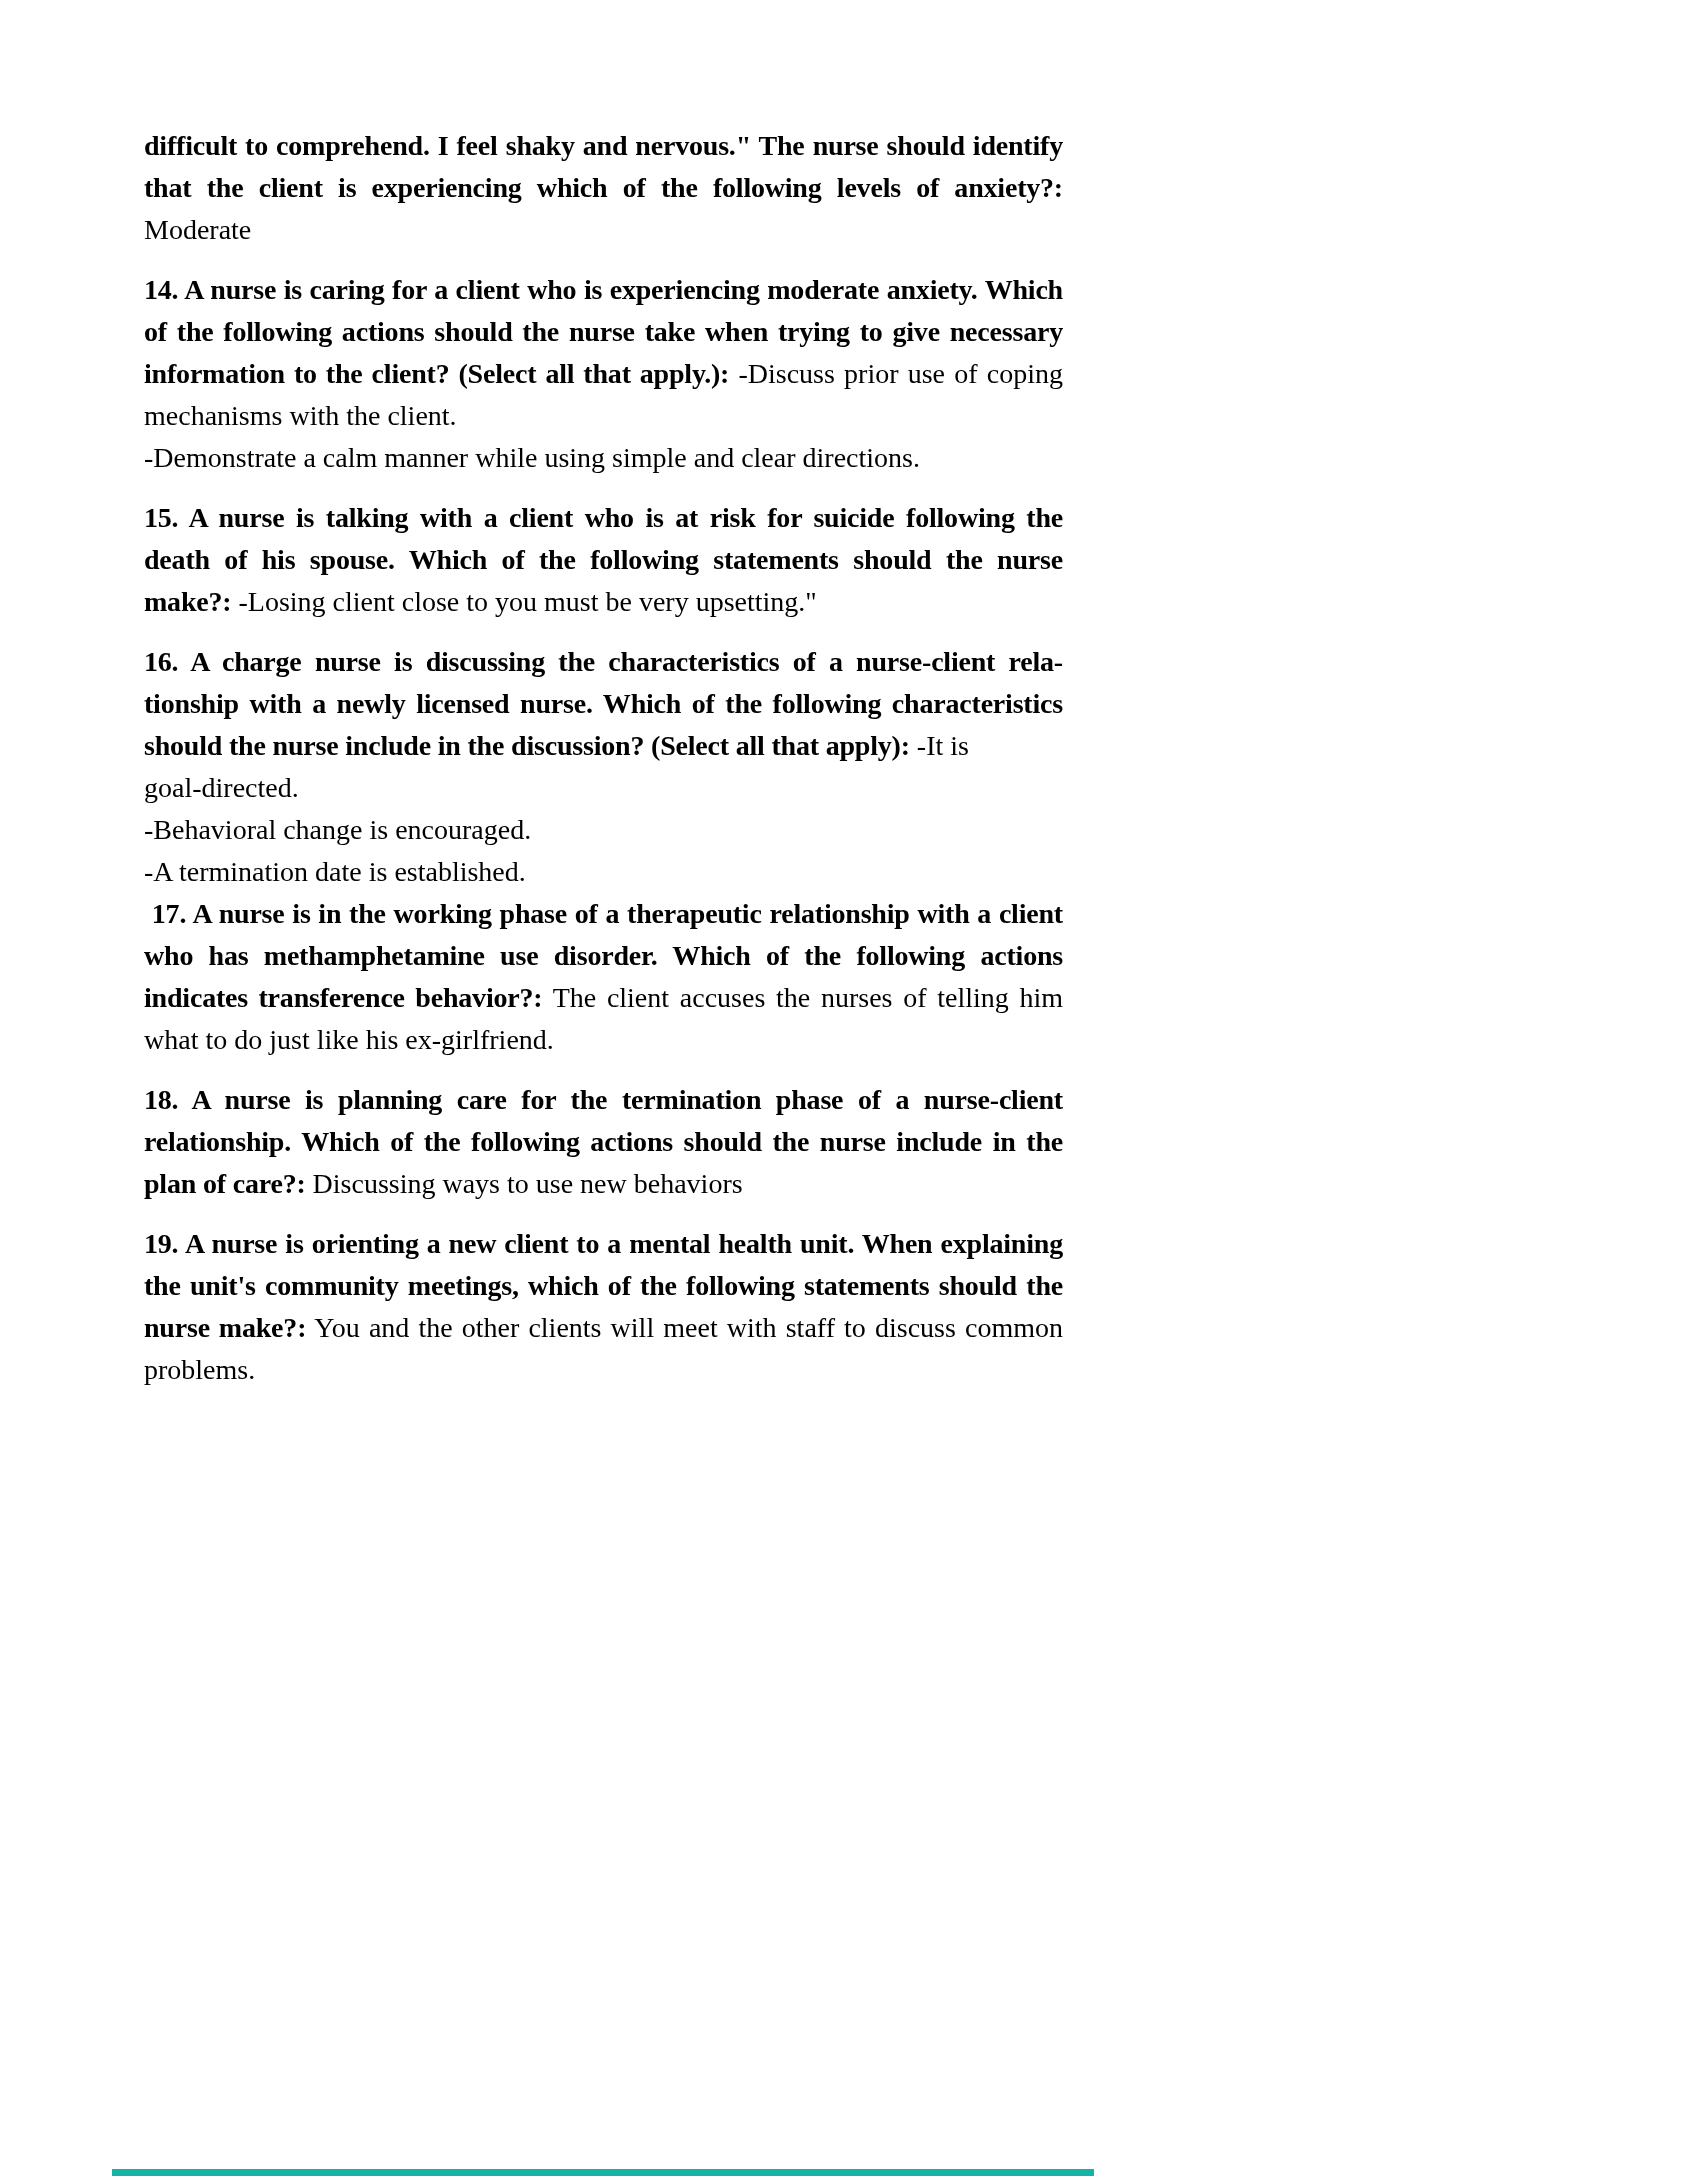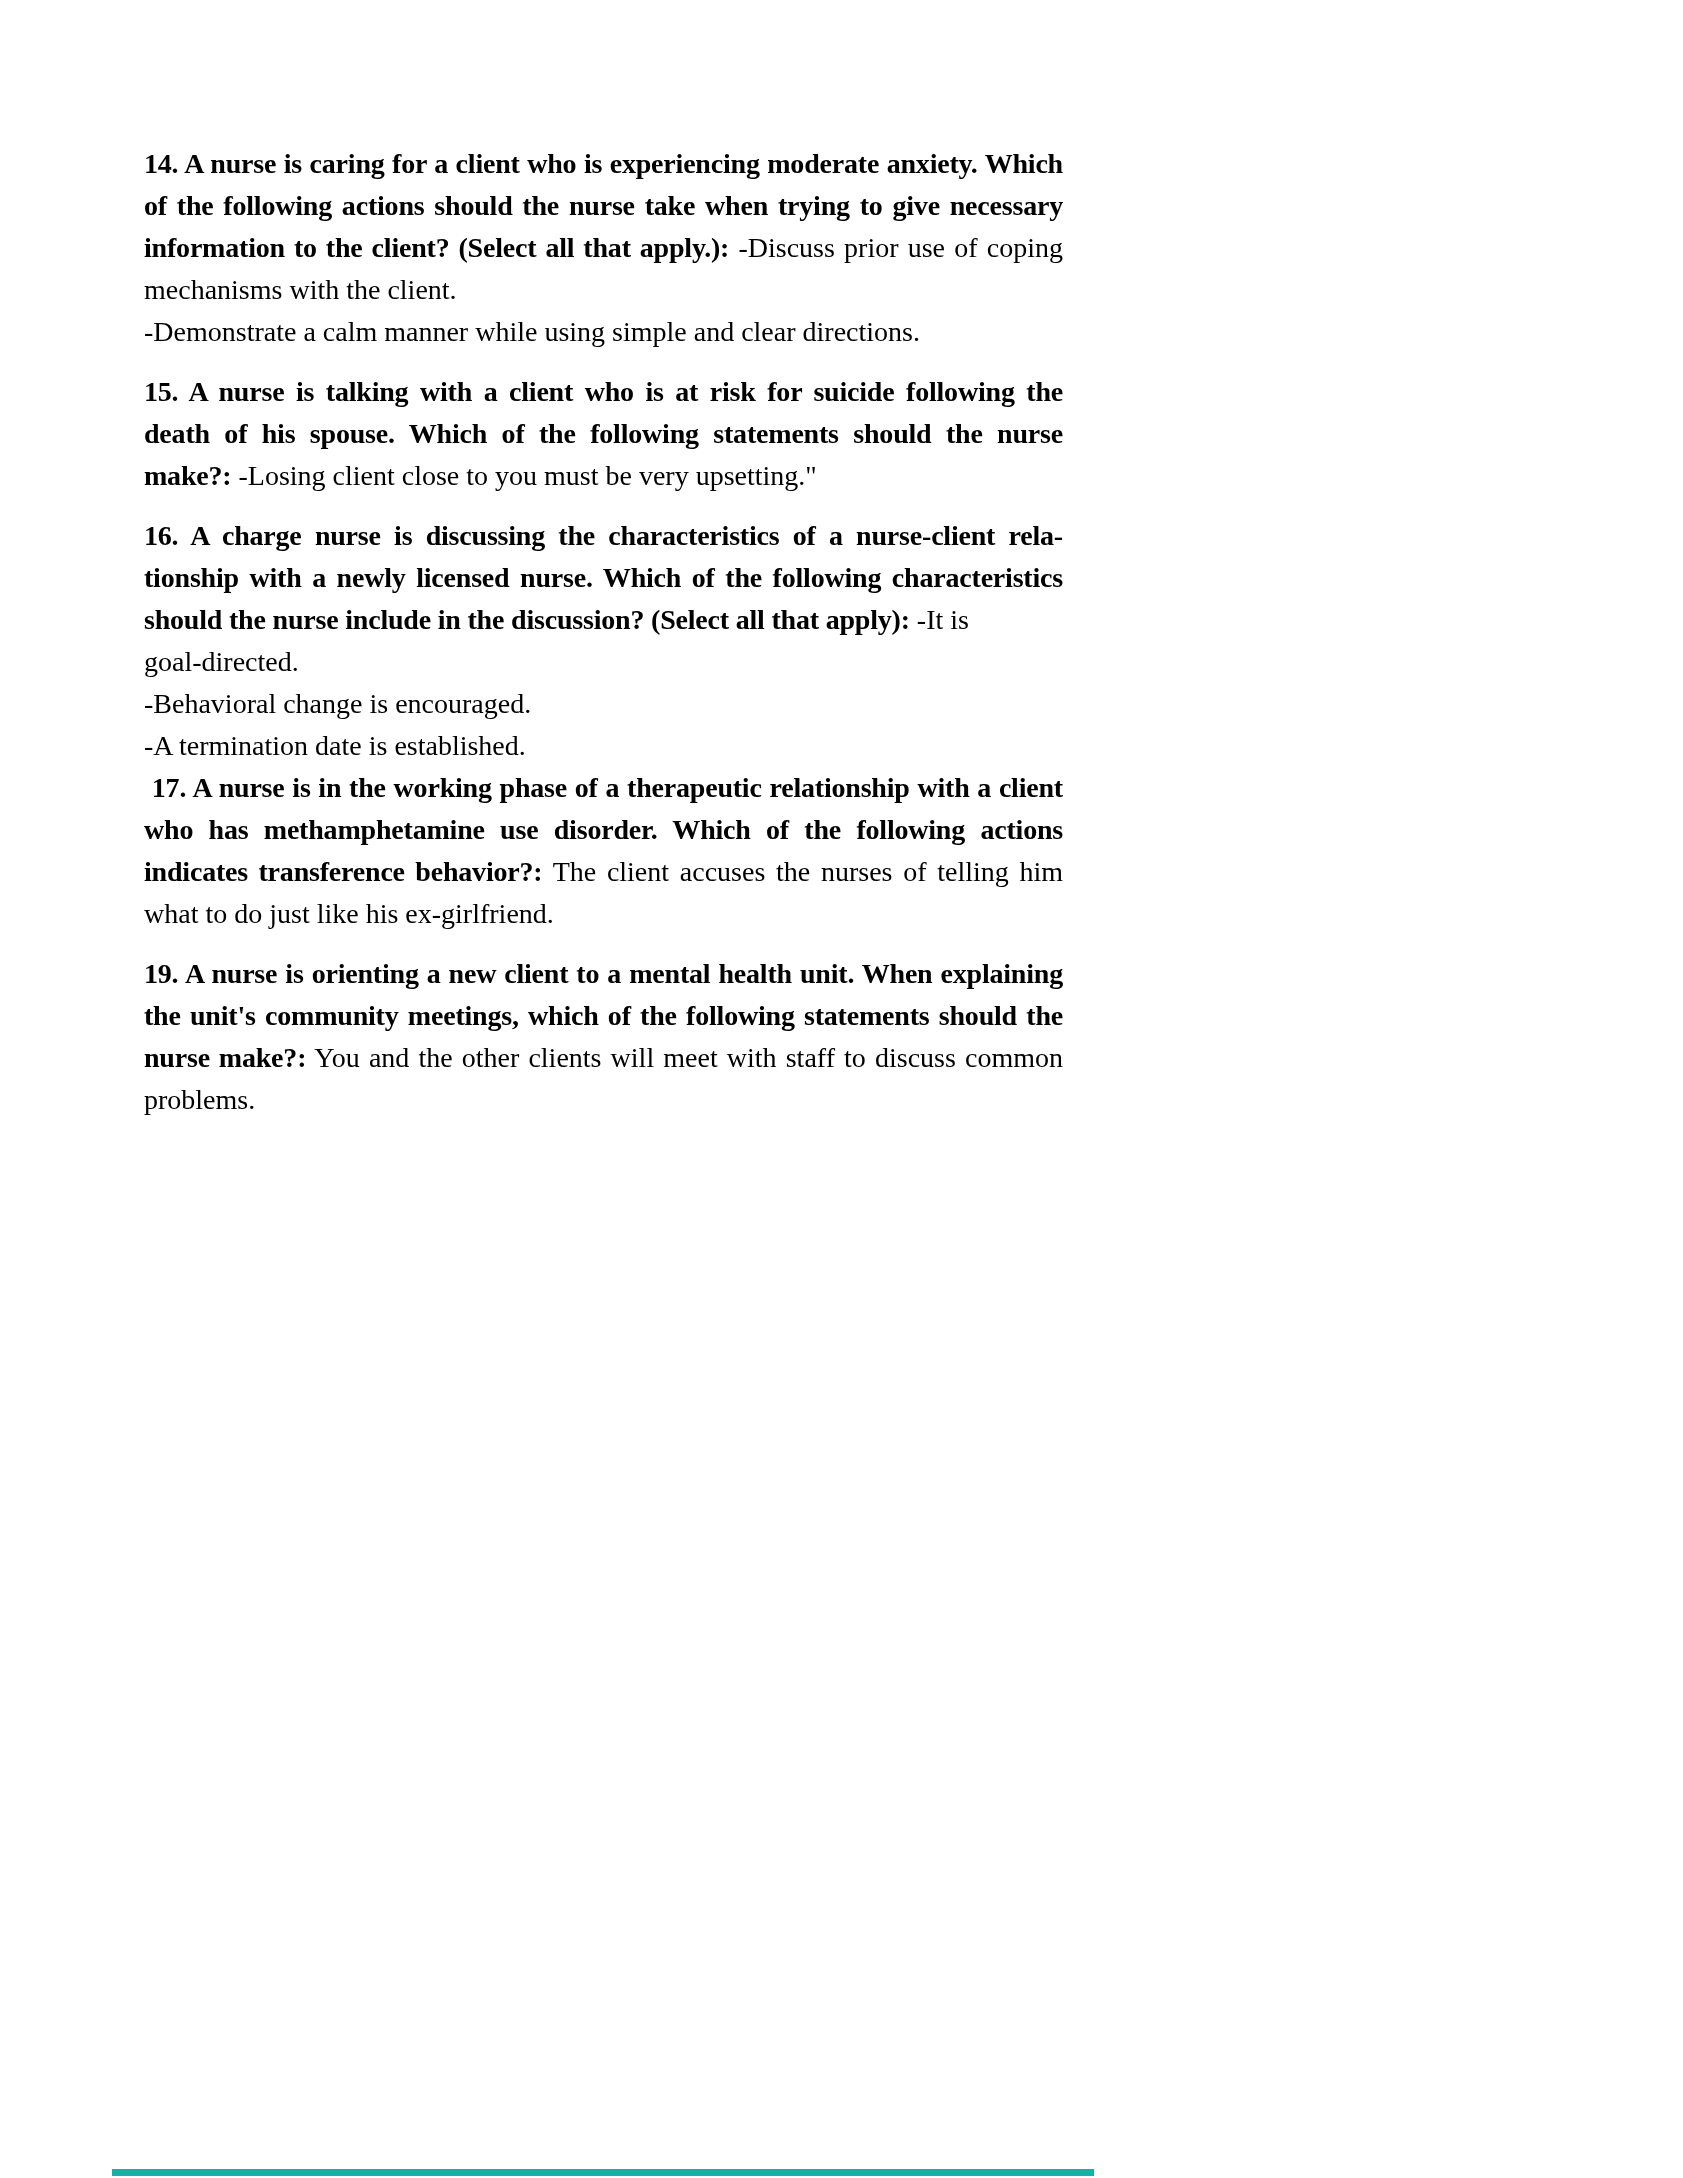--- a/index.html
+++ b/index.html
@@ -46,25 +46,27 @@
     width: 982px;
     height: 7px;
     background: #14b3a6;
   }
 </style>
 </head>
 <body>
 
 <div class="page">
   <div class="doc-body" id="doc-body">
+      <p class="para"><strong>difficult to comprehend. I feel shaky and nervous." The nurse should identify that the client is experiencing which of the following levels of anxiety?:</strong><span> Moderate</span></p>
       <p class="para gap"><strong>14. A nurse is caring for a client who is experiencing moderate anxiety. Which of the following actions should the nurse take when trying to give necessary information to the client? (Select all that apply.):</strong><span> -Discuss prior use of coping mechanisms with the client.
 -Demonstrate a calm manner while using simple and clear directions.</span></p>
       <p class="para gap"><strong>15. A nurse is talking with a client who is at risk for suicide following the death of his spouse. Which of the following statements should the nurse make?:</strong><span> -Losing client close to you must be very upsetting."</span></p>
       <p class="para gap"><strong>16. A charge nurse is discussing the characteristics of a nurse-client rela- tionship with a newly licensed nurse. Which of the following characteristics should the nurse include in the discussion? (Select all that apply):</strong><span> -It is
 goal-directed.
 -Behavioral change is encouraged.
 -A termination date is established.</span></p>
       <p class="para"><strong> 17. A nurse is in the working phase of a therapeutic relationship with a client who has methamphetamine use disorder. Which of the following actions indicates transference behavior?:</strong><span> The client accuses the nurses of telling him what to do just like his ex-girlfriend.</span></p>
+      <p class="para gap"><strong>18. A nurse is planning care for the termination phase of a nurse-client relationship. Which of the following actions should the nurse include in the plan of care?:</strong><span> Discussing ways to use new behaviors</span></p>
       <p class="para gap"><strong>19. A nurse is orienting a new client to a mental health unit. When explaining the unit's community meetings, which of the following statements should the nurse make?:</strong><span> You and the other clients will meet with staff to discuss common problems.</span></p>
     </div>
   <div class="footer-bar" id="footer-bar" style="background: rgb(20, 179, 166);"></div>
 </div>
 
 
 </body></html>

